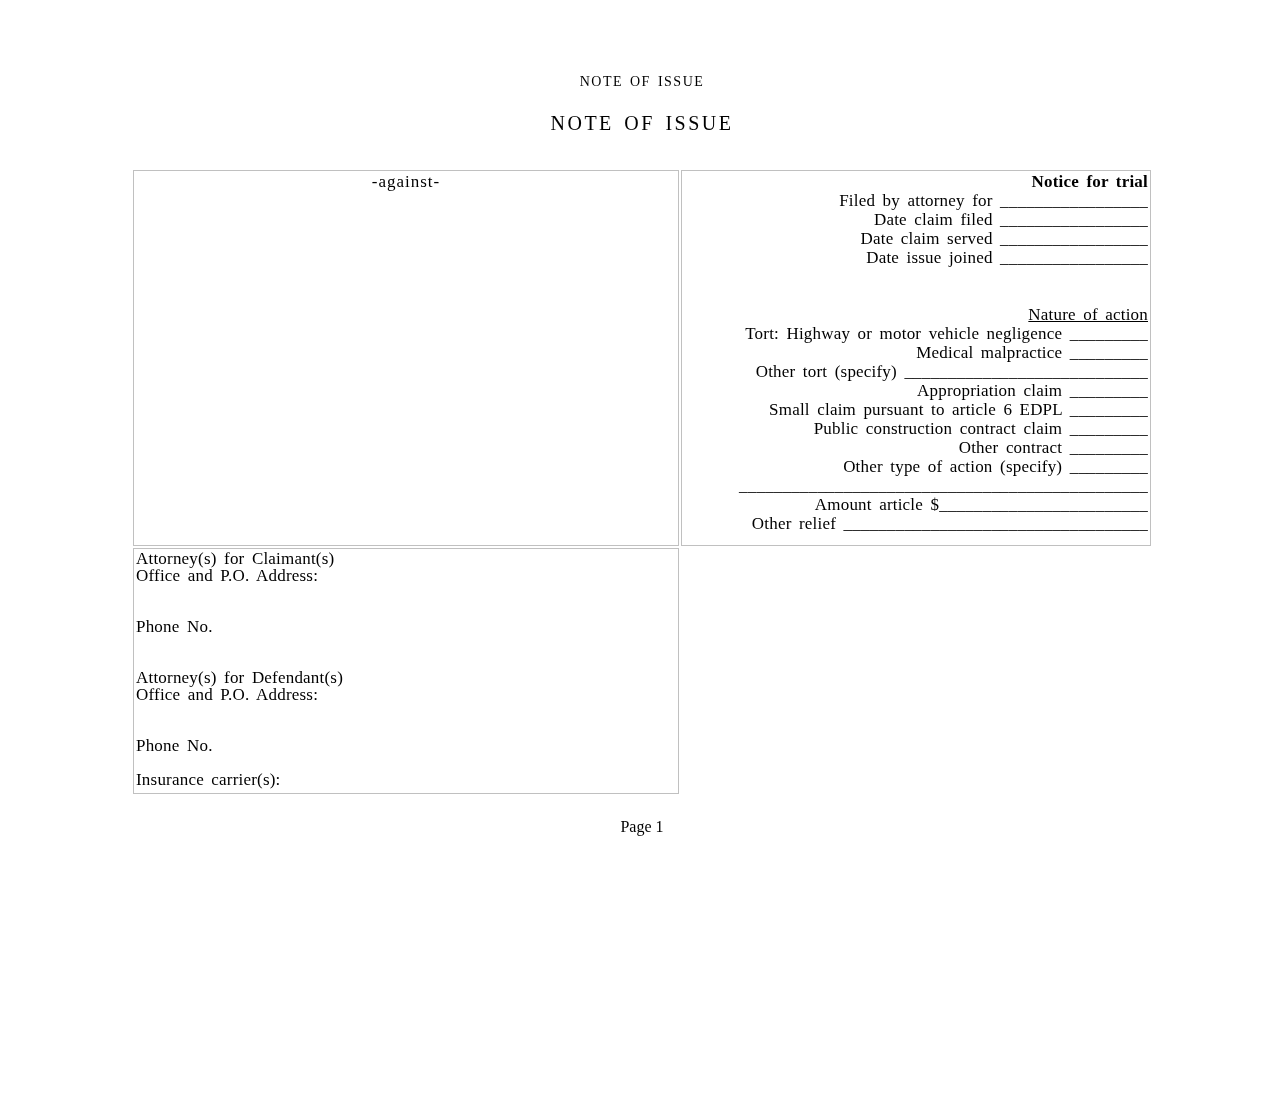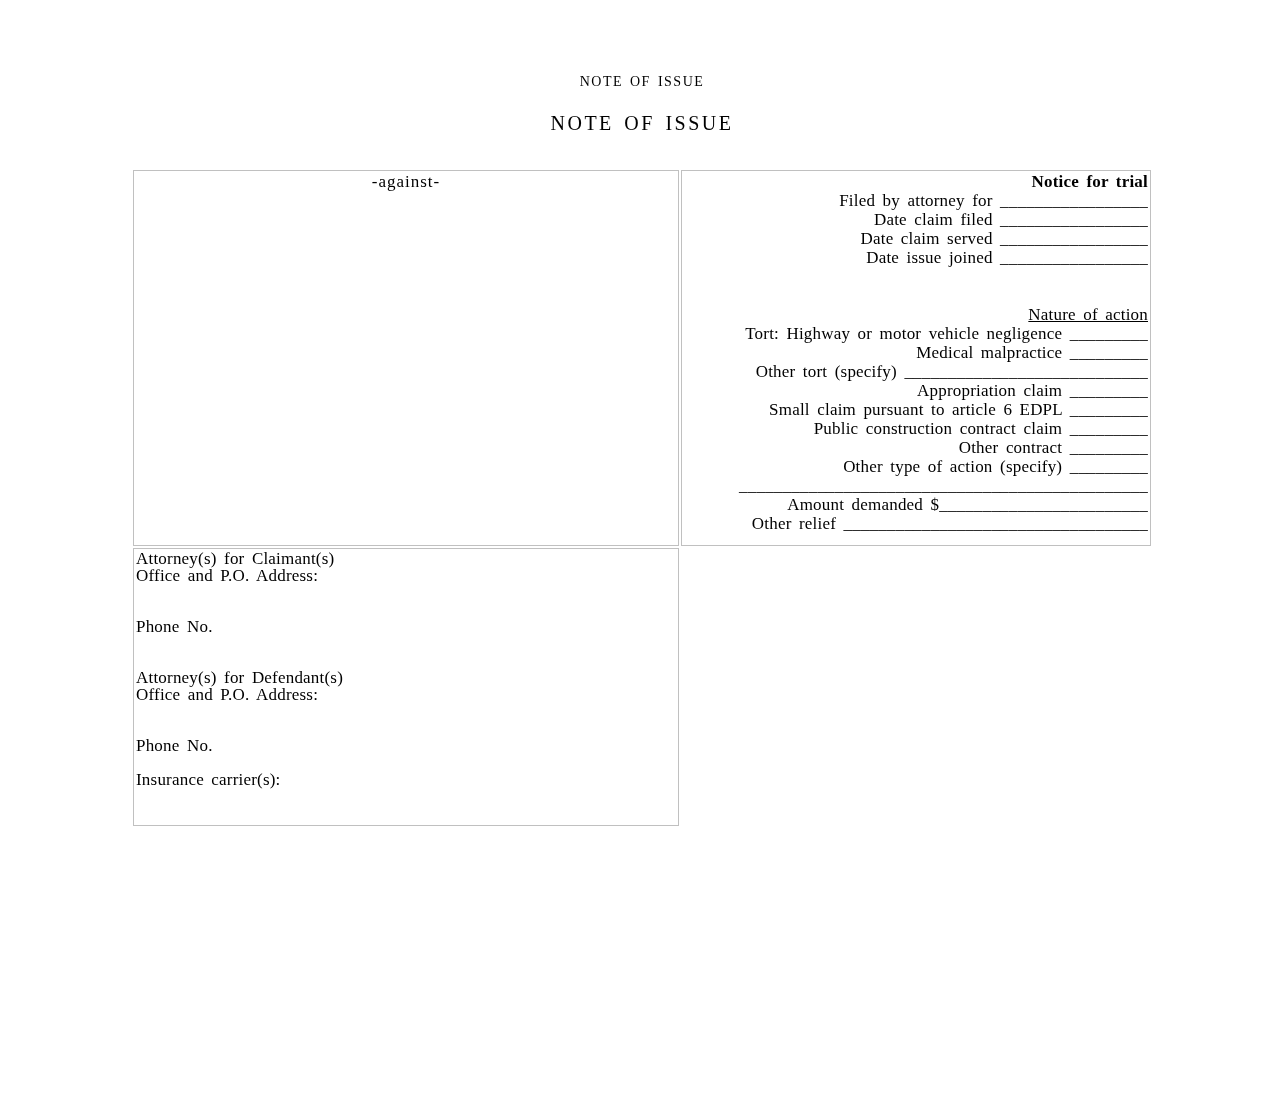--- a/index.html
+++ b/index.html
@@ -42,21 +42,21 @@
     vertical-align: top;
     padding: 1px 2px;
     font-size: 17px;
     word-spacing: 3px;
     letter-spacing: 0.2px;
     overflow: hidden;
   }
   td.no-border { border: none; }
   tr.r1 td { height: 122px; }
   tr.r2 td { height: 376px; }
-  tr.r3 td { height: 278px; }
+  tr.r3 td { height: 246px; }
   tr.r4 td { height: 36px; }
 
   .line  { line-height: 17px; white-space: nowrap; }
   .nline { line-height: 19px; white-space: nowrap; }
 
   .against-cell { vertical-align: middle; text-align: center; margin-top: 32px; }
   .against-text { letter-spacing: 1px; }
 
   .notice-cell { text-align: right; padding-right: 1px; }
   .notice-title { font-weight: bold; }
@@ -141,21 +141,21 @@
         </div>
         <div class="nline">
           <span>Other contract</span>
           <span class="blank">_________</span>
         </div>
         <div class="nline">
           <span>Other type of action (specify)</span>
           <span class="blank">_________</span>
         </div>
         <div class="nline"><span class="blank">_______________________________________________</span></div>
-        <div class="nline"><span>Amount demanded $</span><span class="blank">________________________</span></div>
+        <div class="nline"><span>Amount article $</span><span class="blank">________________________</span></div>
         <div class="nline">
           <span>Other relief</span>
           <span class="blank">___________________________________</span>
         </div>
       </td>
     </tr>
 
     <tr class="r3">
       <td class="cell">
         <div class="line">Attorney(s) for Claimant(s)</div>
@@ -172,14 +172,15 @@
         <div class="line">Phone No.</div>
         <div class="line">&nbsp;</div>
         <div class="line">Insurance carrier(s):</div>
       </td>
       <td class="cell no-border"></td>
     </tr>
 
   </tbody>
     </table>
 
+  <div class="page-footer">Page 1</div>
 
 </div>
 
 </body></html>

